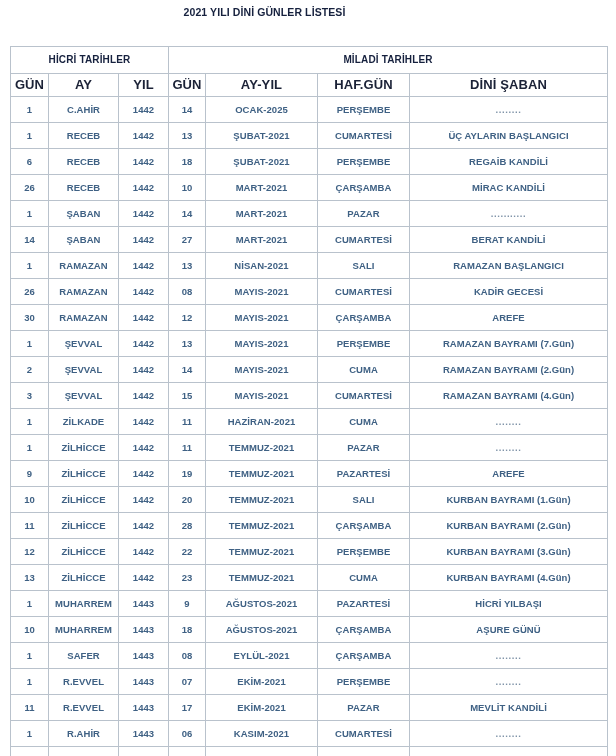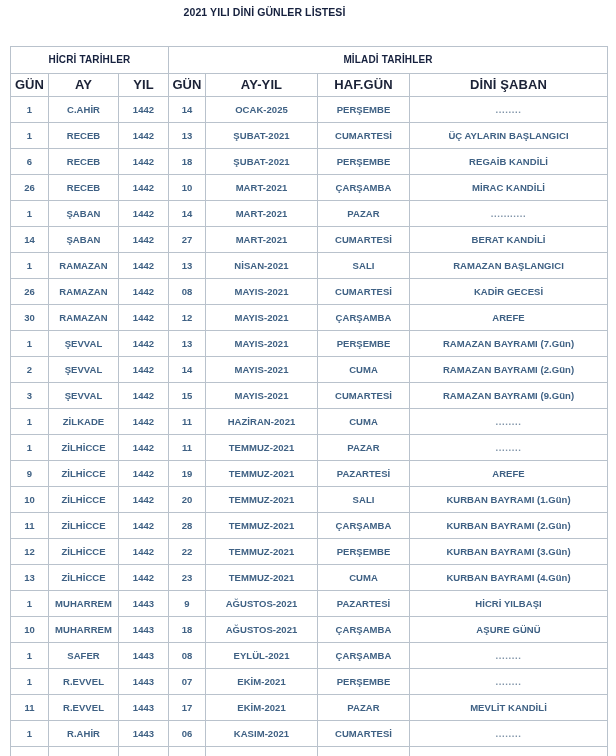--- a/index.html
+++ b/index.html
@@ -252,21 +252,21 @@
             <td>CUMA</td>
             <td>RAMAZAN BAYRAMI (2.Gün)</td>
           </tr>
           <tr class="data-row">
             <td>3</td>
             <td>ŞEVVAL</td>
             <td>1442</td>
             <td>15</td>
             <td>MAYIS-2021</td>
             <td>CUMARTESİ</td>
-            <td>RAMAZAN BAYRAMI (9.Gün)</td>
+            <td>RAMAZAN BAYRAMI (4.Gün)</td>
           </tr>
           <tr class="data-row">
             <td>1</td>
             <td>ZİLKADE</td>
             <td>1442</td>
             <td>11</td>
             <td>HAZİRAN-2021</td>
             <td>CUMA</td>
             <td><span class="dots">........</span></td>
           </tr>

